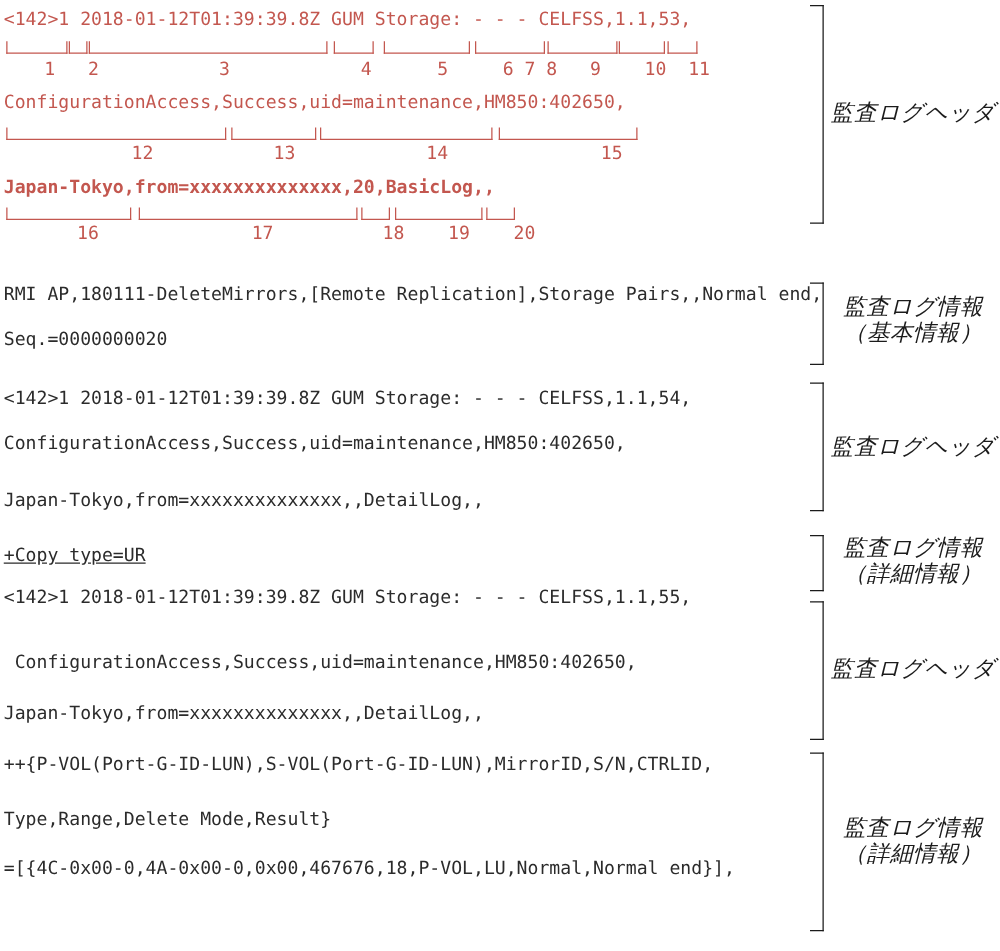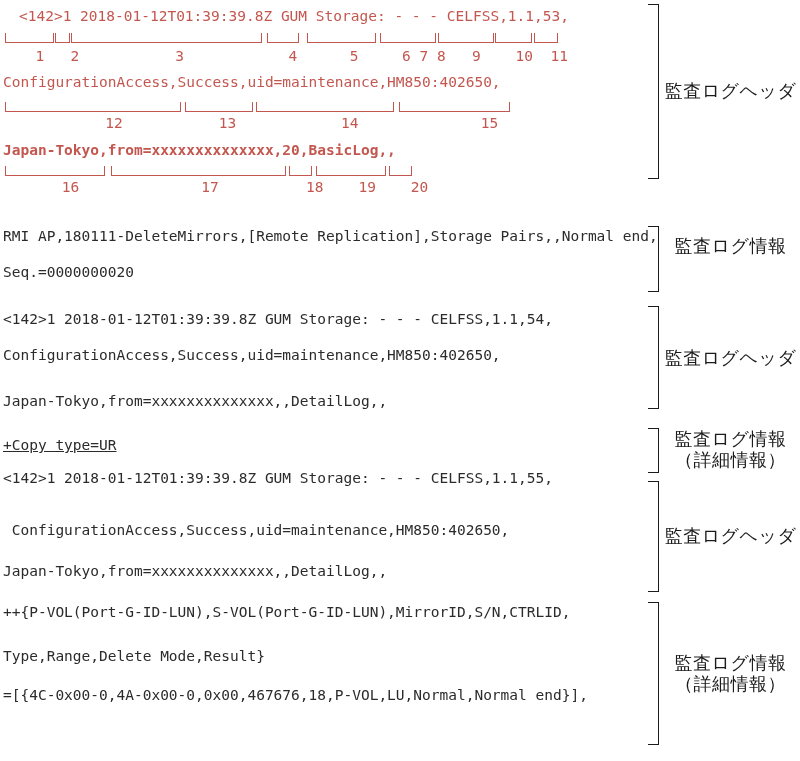--- a/index.html
+++ b/index.html
@@ -25,29 +25,29 @@
   }
   .ann-bracket {
     position:absolute; left:648px; width:10px;
     border-top:1.6px solid #1b1b1b;
     border-right:1.6px solid #1b1b1b;
     border-bottom:1.6px solid #1b1b1b;
   }
   .ann-label {
     position:absolute; left:661px; width:139px; text-align:center;
     font-family:"DejaVu Sans", "Liberation Sans", sans-serif;
-    font-size:18px; line-height:21px; color:#1b1b1b; letter-spacing:0.5px;
+    font-size:18px; line-height:21px; color:#1b1b1b; letter-spacing:0.5px;font-style:italic;
   }
 </style>
 </head>
 <body>
 
 <div id="screen">
   <div id="red-layer">
-      <div class="mono red" style="top: 8px; margin-left: 16px;">&lt;142&gt;1 2018-01-12T01:39:39.8Z GUM Storage: - - - CELFSS,1.1,53,</div>
+      <div class="mono red" style="top: 8px;">&lt;142&gt;1 2018-01-12T01:39:39.8Z GUM Storage: - - - CELFSS,1.1,53,</div>
       <div class="rb" style="left: calc(0.2ch + 3px); width: 5.4ch; top: 33px;"></div>
       <div class="rb" style="left: calc(6ch + 3px); width: 1.5ch; top: 33px;"></div>
       <div class="rb" style="left: calc(7.8ch + 3px); width: 21.6ch; top: 33px;"></div>
       <div class="rb" style="left: calc(30.2ch + 3px); width: 3.5ch; top: 33px;"></div>
       <div class="rb" style="left: calc(34.8ch + 3px); width: 7.7ch; top: 33px;"></div>
       <div class="rb" style="left: calc(43.2ch + 3px); width: 6.2ch; top: 33px;"></div>
       <div class="rb" style="left: calc(49.8ch + 3px); width: 6.2ch; top: 33px;"></div>
       <div class="rb" style="left: calc(56.4ch + 3px); width: 4ch; top: 33px;"></div>
       <div class="rb" style="left: calc(60.8ch + 3px); width: 2.6ch; top: 33px;"></div>
       <div class="num" style="top: 48px;">  1   2           3            4      5     6 7 8   9    10  11</div>
@@ -81,20 +81,21 @@
       <div class="mono" style="top: 773px;">Num.of Pairs=1</div>
     </div>
   <div id="ann-layer">
       <div class="ann-bracket" style="top: 4px; height: 173px;"></div>
       <div class="ann-label" style="top: 80px;">
         <div>監査ログヘッダ</div>
       </div>
       <div class="ann-bracket" style="top: 226px; height: 64px;"></div>
       <div class="ann-label" style="top: 235px;">
         <div>監査ログ情報</div>
+        <div>（基本情報）</div>
       </div>
       <div class="ann-bracket" style="top: 306px; height: 101px;"></div>
       <div class="ann-label" style="top: 347px;">
         <div>監査ログヘッダ</div>
       </div>
       <div class="ann-bracket" style="top: 428px; height: 43px;"></div>
       <div class="ann-label" style="top: 428px;">
         <div>監査ログ情報</div>
         <div>（詳細情報）</div>
       </div>

